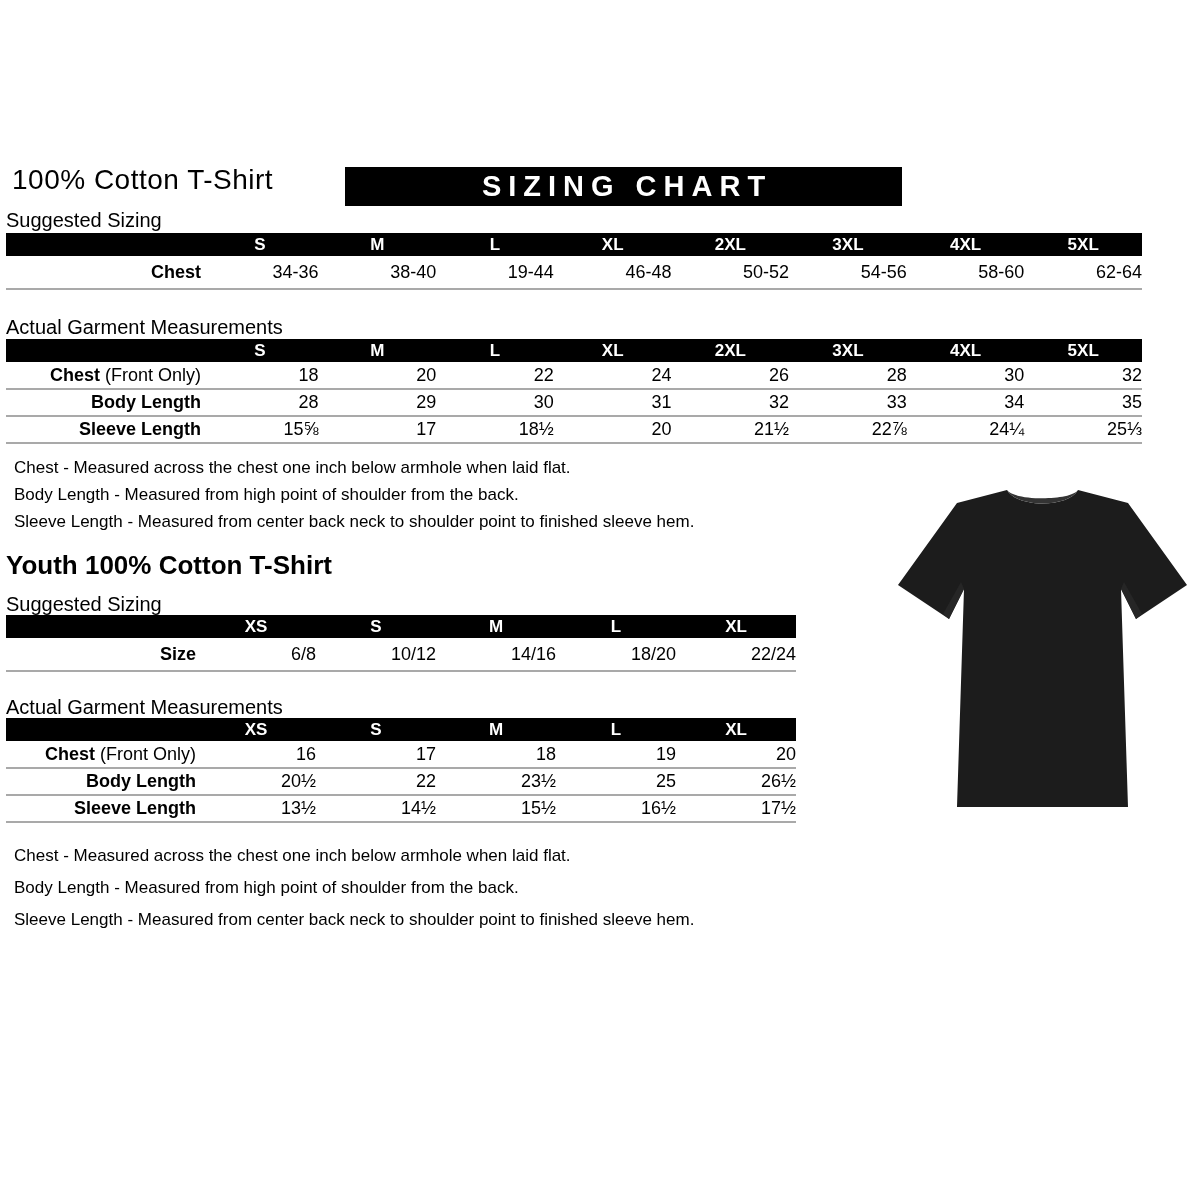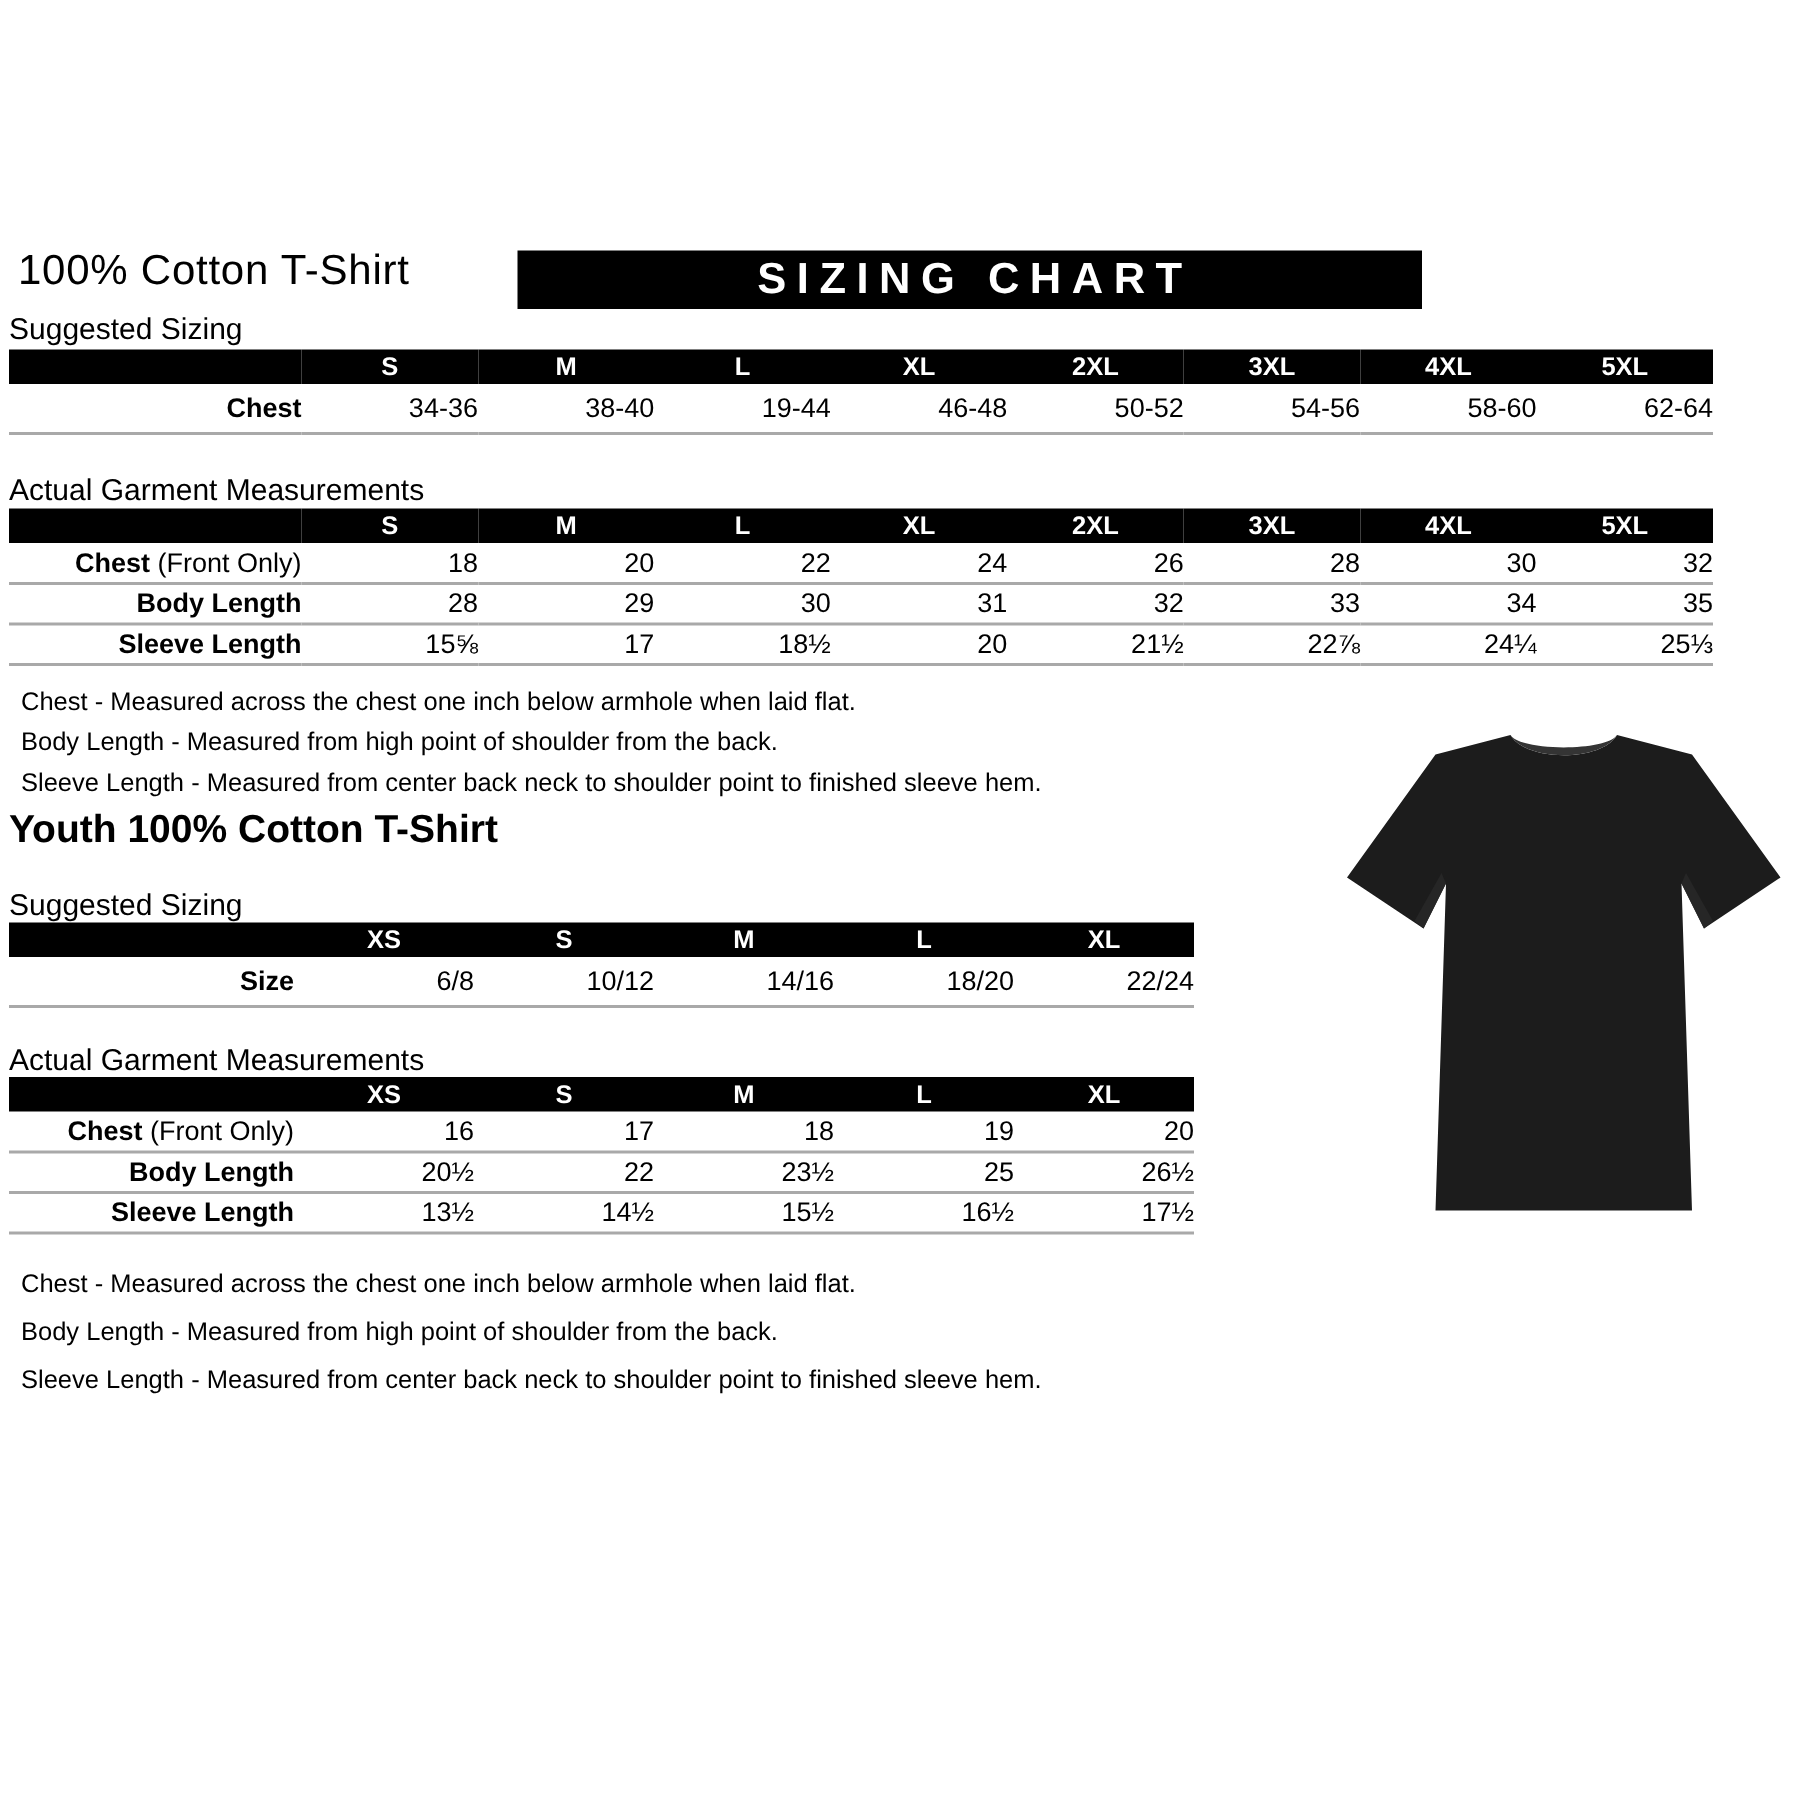--- a/index.html
+++ b/index.html
@@ -38,21 +38,21 @@
   .notes .note-line { line-height:27px; }
   .notes-youth .note-line { line-height:32px; }
 
   .tshirt-wrap { width:296px; height:342px; }
 </style>
 </head>
 <body>
 
 <div class="abs main-title" style="left:12px; top:164px;">100% Cotton T-Shirt</div>
 
-<div class="abs banner" style="left:345px; top:167px; width:603px; height:39px;">SIZING CHART</div>
+<div class="abs banner" style="left:345px; top:167px; width:557px; height:39px;">SIZING CHART</div>
 
 <div class="abs section-label" style="left:6px; top:209px;">Suggested Sizing</div>
 
 <table class="abs chart t-tall" style="left:6px; top:233px; width:1136px;">
   <colgroup>
       <col style="width:195px">
       <col span="8">
     </colgroup>
   <thead>
     <tr>
@@ -138,21 +138,21 @@
     </tr>
   </tbody>
 </table>
 
 <div class="abs notes" style="left:14px; top:454px;">
   <div class="note-line">Chest - Measured across the chest one inch below armhole when laid flat.</div>
   <div class="note-line">Body Length - Measured from high point of shoulder from the back.</div>
   <div class="note-line">Sleeve Length - Measured from center back neck to shoulder point to finished sleeve hem.</div>
 </div>
 
-<div class="abs youth-title" style="left:6px; top:537px;text-align:right;">Youth 100% Cotton T-Shirt</div>
+<div class="abs youth-title" style="left:6px; top:550px;text-align:right;">Youth 100% Cotton T-Shirt</div>
 
 <div class="abs section-label" style="left:6px; top:593px;">Suggested Sizing</div>
 
 <table class="abs chart t-tall" style="left:6px; top:615px; width:790px;">
   <colgroup>
       <col style="width:190px">
       <col span="5">
     </colgroup>
   <thead>
     <tr>

